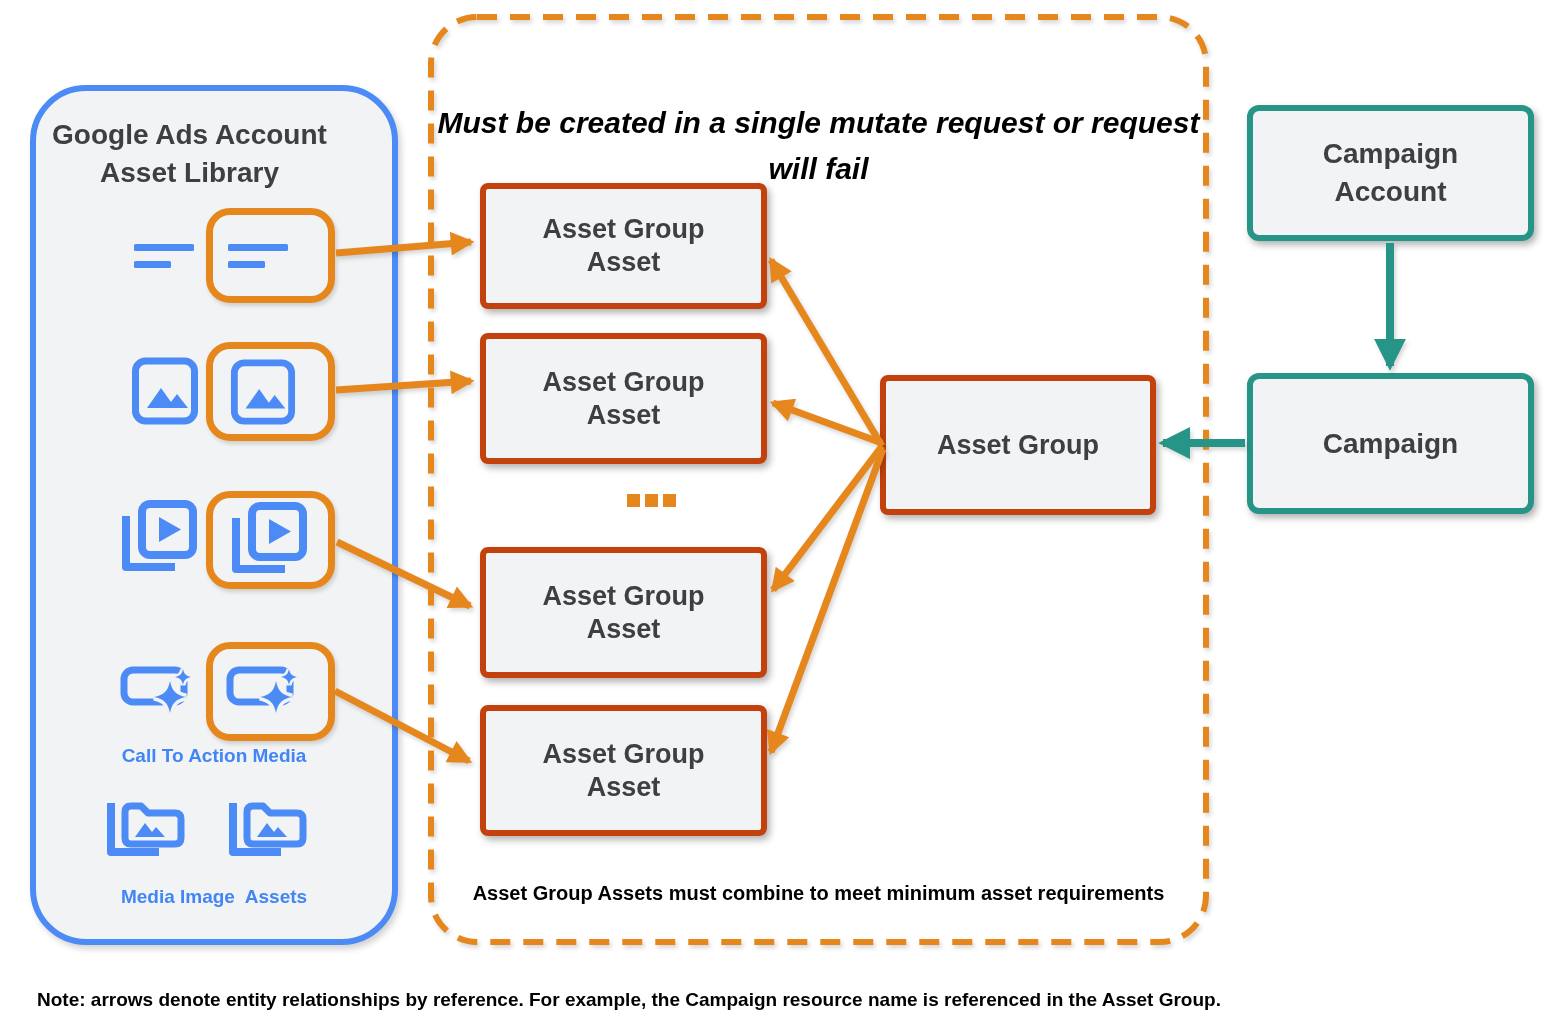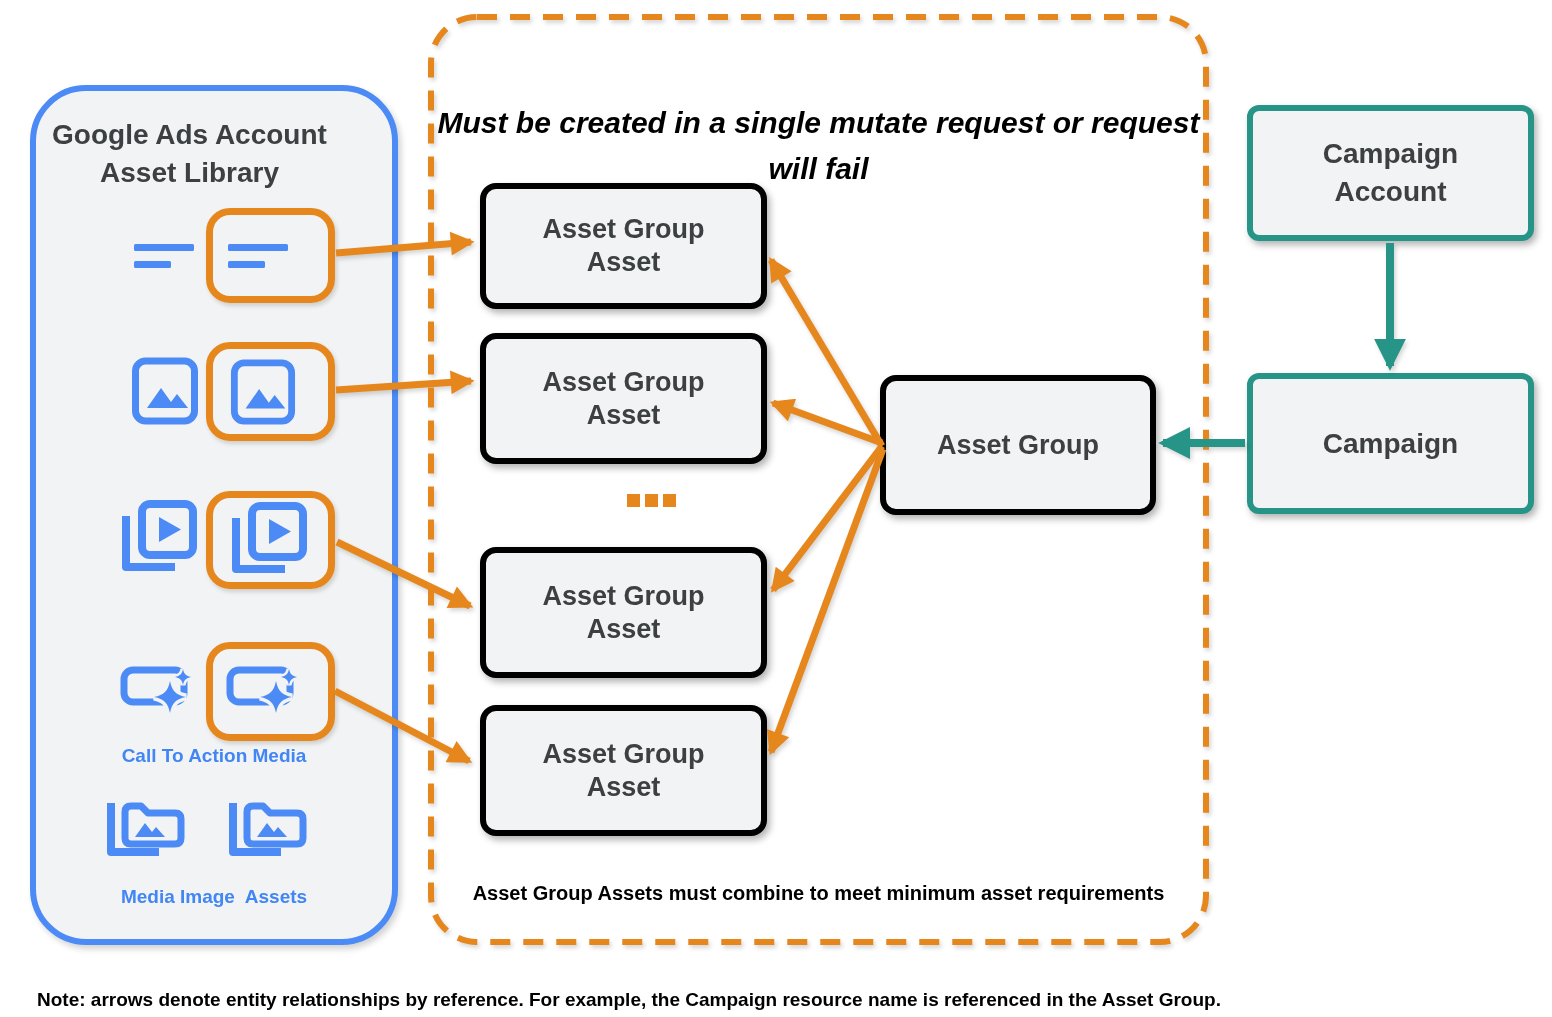--- a/index.html
+++ b/index.html
@@ -16,21 +16,21 @@
   .asset-label{left:30px;width:368px;text-align:center;color:#4285F4;
     font-weight:bold;font-size:19px;white-space:pre;}
   .ring{box-sizing:border-box;border:7px solid #E6871D;border-radius:24px;
     box-shadow:2px 3px 4px rgba(0,0,0,0.15);}
 
   
   .node{box-sizing:border-box;background:#F1F3F4;display:flex;flex-direction:column;
     align-items:center;justify-content:center;text-align:center;
     box-shadow:3px 4px 7px rgba(0,0,0,0.30);}
   .node span{display:block;}
-  .node.orange{border:6px solid #000000;border-radius:16px;color:#3C4043;
+  .node.orange{border:6px solid #c2410c;border-radius:8px;color:#3C4043;
     font-weight:bold;font-size:27px;line-height:33px;}
   .node.teal{border:6px solid #269487;border-radius:12px;color:#3C4043;
     font-weight:bold;font-size:28px;line-height:38px;}
   .agbox{font-size:29px;}
 
   .mutate-title{left:428px;top:52px;width:781px;text-align:center;color:#000;
     font-weight:bold;font-style:italic;font-size:30px;line-height:46px;margin-top:48px;}
   .caption{left:428px;top:882px;width:781px;text-align:center;color:#000;
     font-weight:bold;font-size:20px;}
   .note{left:37px;top:989px;width:1480px;color:#000;font-weight:bold;font-size:19px;}

